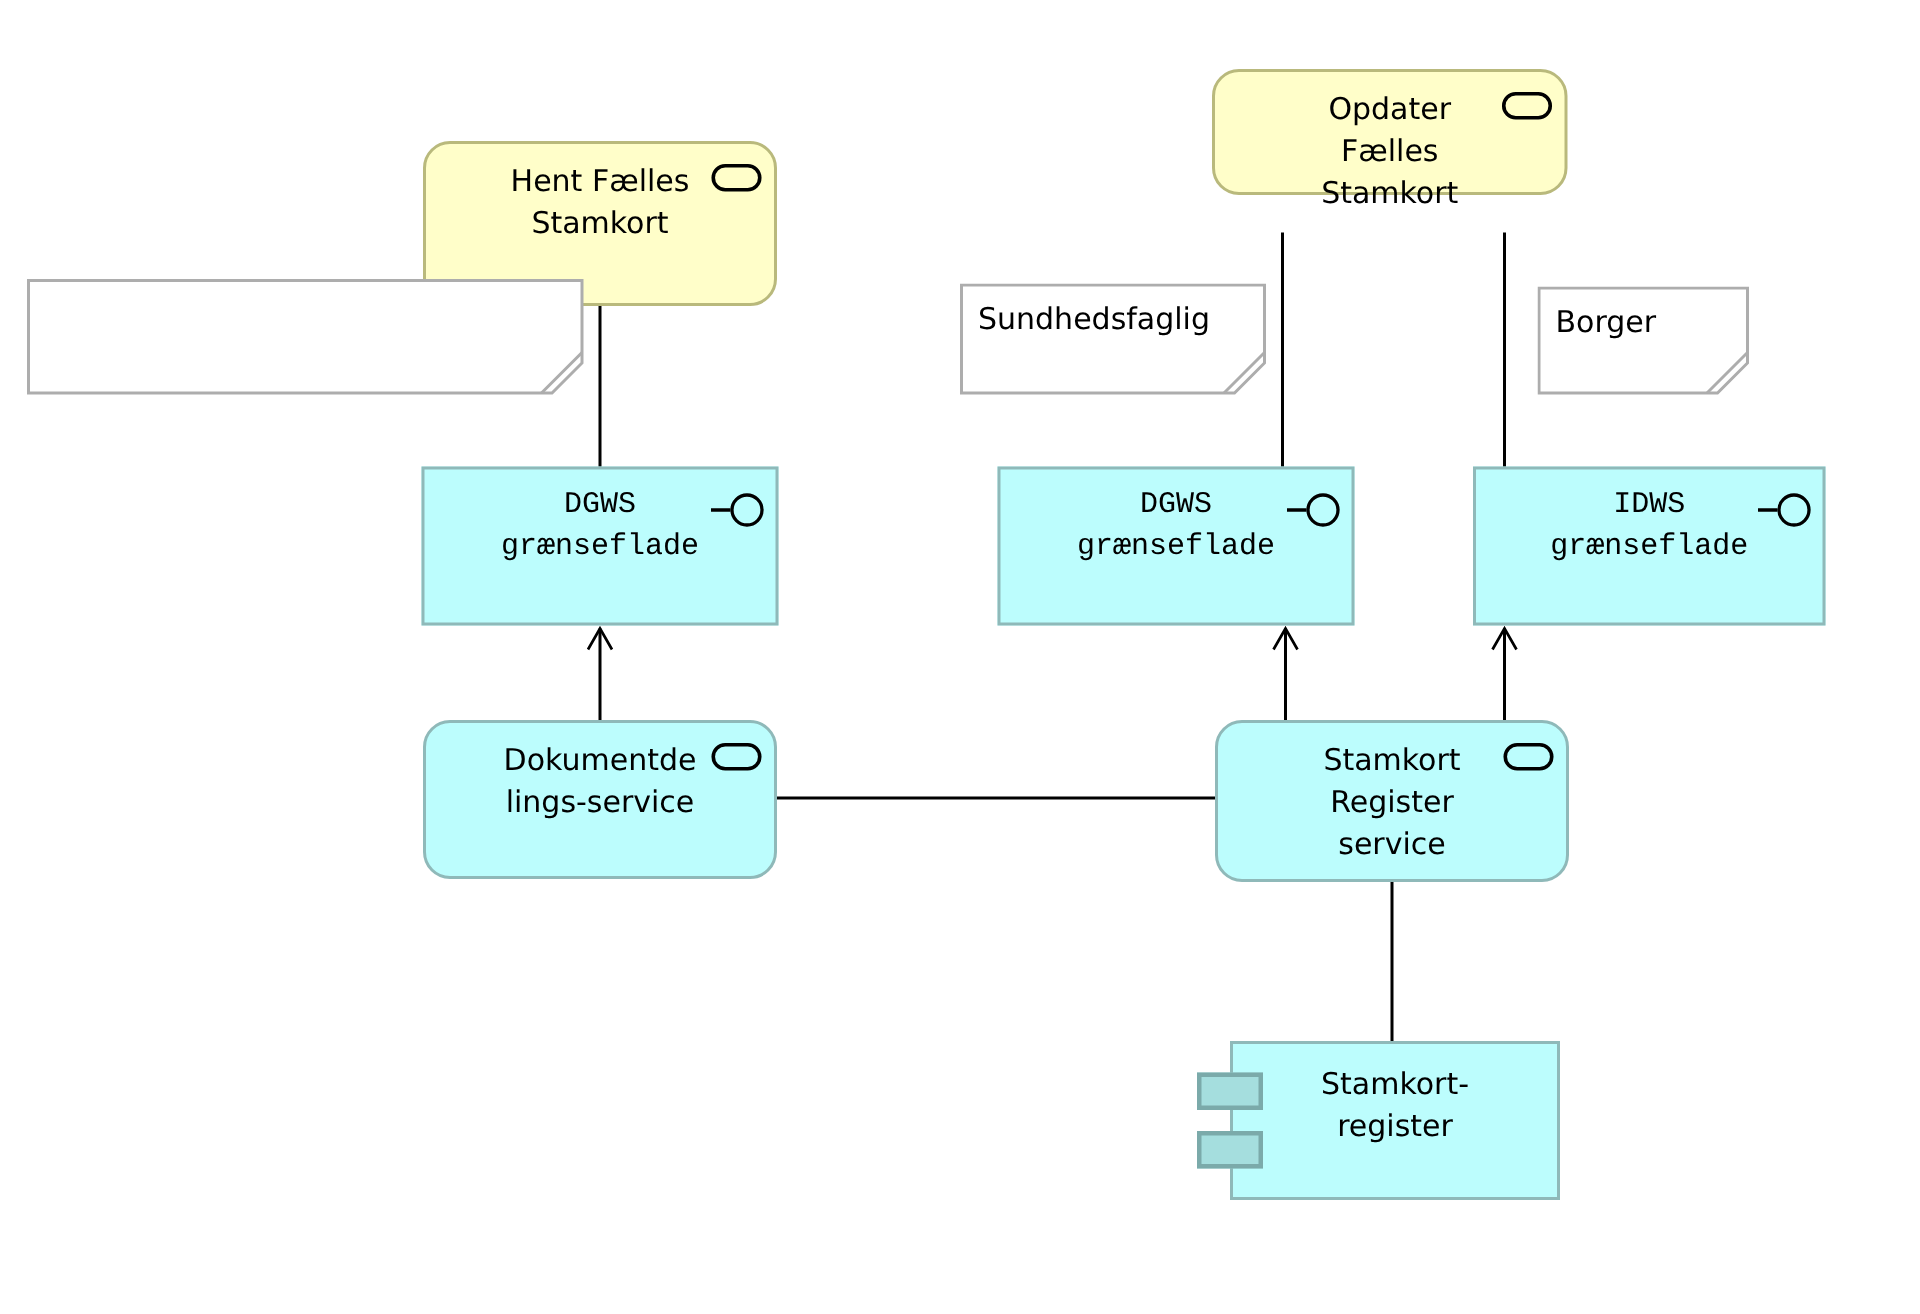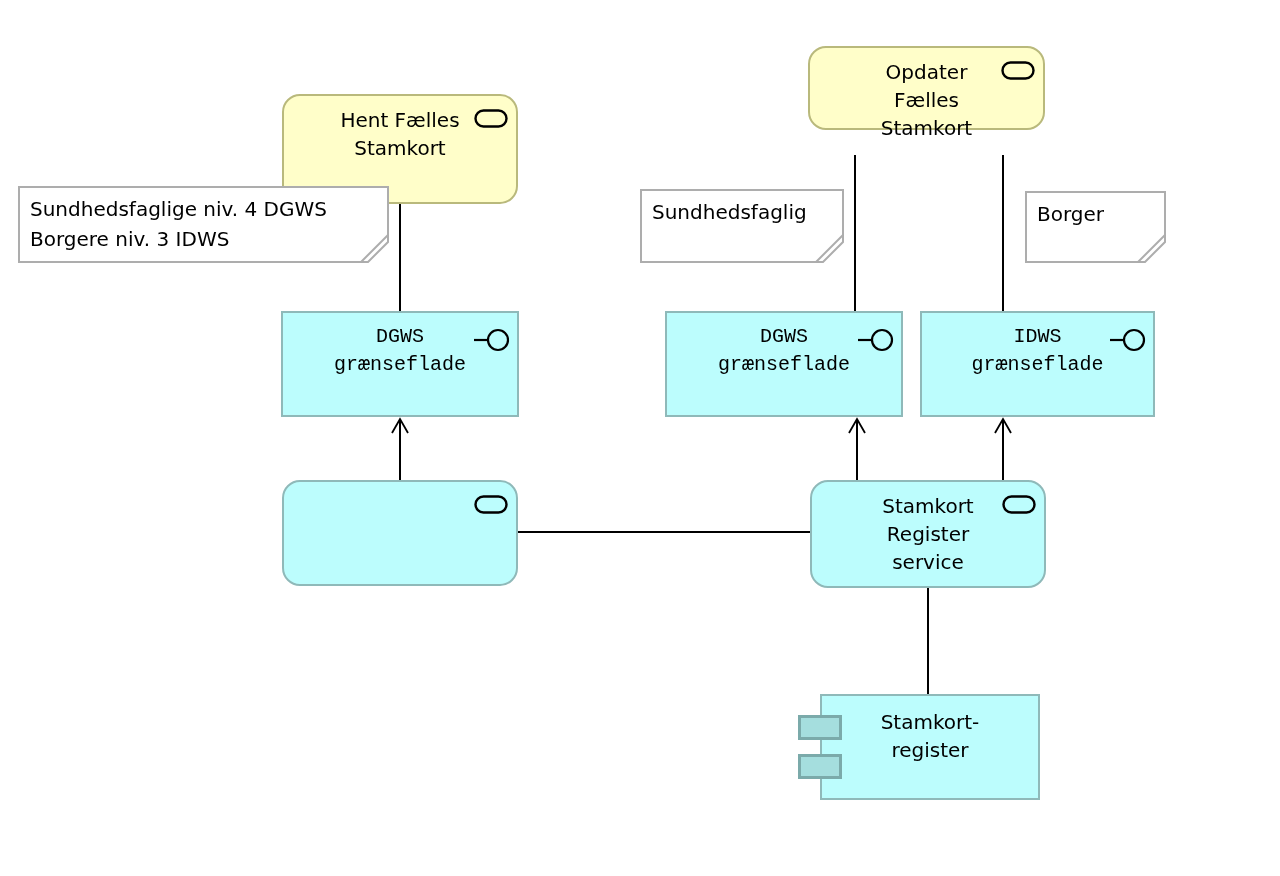--- a/index.html
+++ b/index.html
@@ -105,22 +105,20 @@
           <rect x="1.5" y="1.5" width="31" height="16" rx="8" ry="8" fill="none" stroke="#000" stroke-width="2.4"></rect>
         </svg>
     </span>
   </div>
 
   <div class="note" style="left:18px;top:186px;width:372px;height:78px;">
     <svg width="372" height="78">
       <path d="M1,1 L370,1 L370,56 L350,76 L1,76 Z" fill="#FFFFFF" stroke="#ADADAD" stroke-width="2"></path>
       <path d="M343,76 L370,49" fill="none" stroke="#ADADAD" stroke-width="2"></path>
     </svg>
-    <div class="note-text">Sundhedsfaglige niv. 4 DGWS
-Borgere niv. 3 IDWS</div>
   </div>
 
   <div class="note" style="left:1025px;top:191px;width:142px;height:73px;">
     <svg width="142" height="73">
       <path d="M1,1 L140,1 L140,51 L120,71 L1,71 Z" fill="#FFFFFF" stroke="#ADADAD" stroke-width="2"></path>
       <path d="M113,71 L140,44" fill="none" stroke="#ADADAD" stroke-width="2"></path>
     </svg>
     <div class="note-text">Borger</div>
   </div>
 
@@ -147,32 +145,34 @@
     <div class="label">DGWS
 grænseflade</div>
     <span class="corner-icon icon-lollipop">
       <svg width="38" height="24">
           <line x1="1" y1="12" x2="14" y2="12" stroke="#000" stroke-width="2.2"></line>
           <circle cx="25" cy="12" r="10" fill="none" stroke="#000" stroke-width="2.2"></circle>
         </svg>
     </span>
   </div>
 
-  <div class="node iface" style="left:920px;top:311px;width:235px;height:106px;">
+  <div class="node iface" style="left:982px;top:311px;width:235px;height:106px;">
     <div class="label">IDWS
 grænseflade</div>
     <span class="corner-icon icon-lollipop">
       <svg width="38" height="24">
           <line x1="1" y1="12" x2="14" y2="12" stroke="#000" stroke-width="2.2"></line>
           <circle cx="25" cy="12" r="10" fill="none" stroke="#000" stroke-width="2.2"></circle>
         </svg>
     </span>
   </div>
 
   <div class="node service-cyan" style="left:282px;top:480px;width:236px;height:106px;">
+    <div class="label">Dokumentde
+lings-service</div>
     <span class="corner-icon icon-stadium">
       <svg width="34" height="19">
           <rect x="1.5" y="1.5" width="31" height="16" rx="8" ry="8" fill="none" stroke="#000" stroke-width="2.4"></rect>
         </svg>
     </span>
   </div>
 
   <div class="node service-cyan" style="left:810px;top:480px;width:236px;height:108px;">
     <div class="label">Stamkort
 Register

